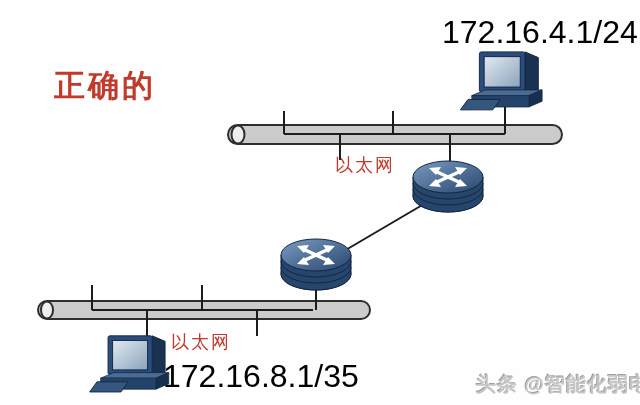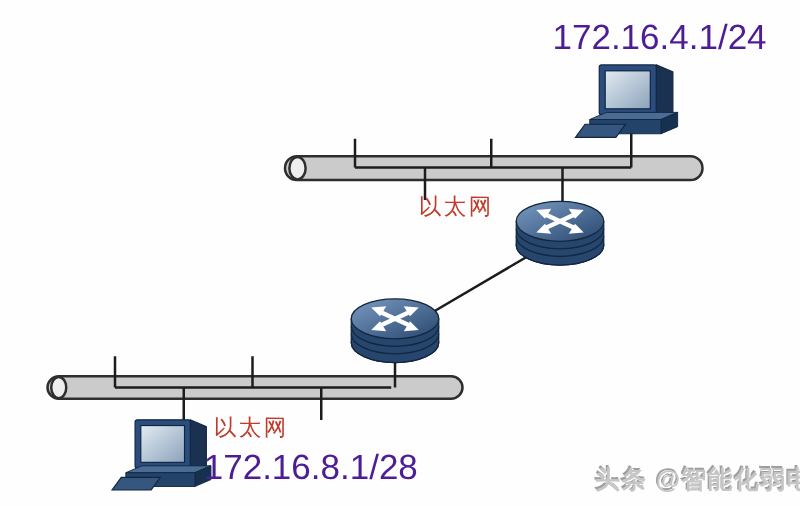--- a/index.html
+++ b/index.html
@@ -16,22 +16,22 @@
   .title-label {
     left: 54px; top: 69px;
     font-family: "Liberation Serif", serif;
     font-weight: bold;
     font-size: 31px;
     letter-spacing: 3px;
     color: #c13a2b;
   }
   .ip-label {
     font-family: "Liberation Sans", sans-serif;
-    font-size: 28px;
-    color: #4c1d95;
+    font-size: 32px;
+    color: #000000;
   }
   .ip-top { left: 442px; top: 15px; }
   .ip-bottom { left: 163px; top: 359px; }
   .eth-label {
     font-family: "Liberation Serif", serif;
     font-size: 18px;
     letter-spacing: 2px;
     color: #c13a2b;
   }
   .eth-top { left: 335px; top: 156px; }
@@ -115,19 +115,20 @@
     </g>
 
     <path d="M424 204 L344 251" stroke="#1c1c1c" stroke-width="2" fill="none"></path>
 
     <use href="#pc" transform="translate(468,50) scale(0.95)"></use>
     <use href="#router" transform="translate(448,177)"></use>
     <use href="#router" transform="translate(316,255)"></use>
     <use href="#pc" transform="translate(97,334) scale(0.92)"></use>
   </svg>
 
+  <div class="label title-label">正确的</div>
   <div class="label ip-label ip-top">172.16.4.1/24</div>
   <div class="label eth-label eth-top">以太网</div>
   <div class="label eth-label eth-bottom">以太网</div>
-  <div class="label ip-label ip-bottom">172.16.8.1/28</div>
+  <div class="label ip-label ip-bottom">172.16.8.1/35</div>
   <div class="label watermark">头条 @智能化弱电圈</div>
 
 </div>
 
 </body></html>

